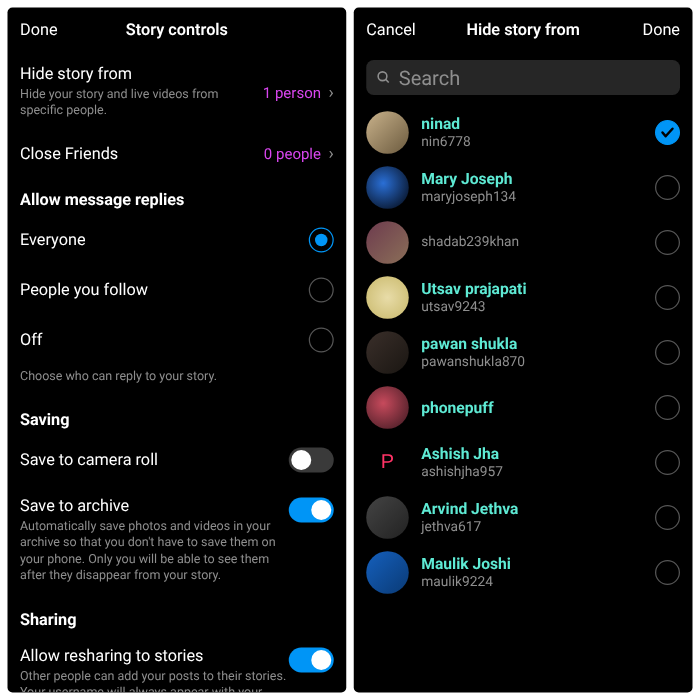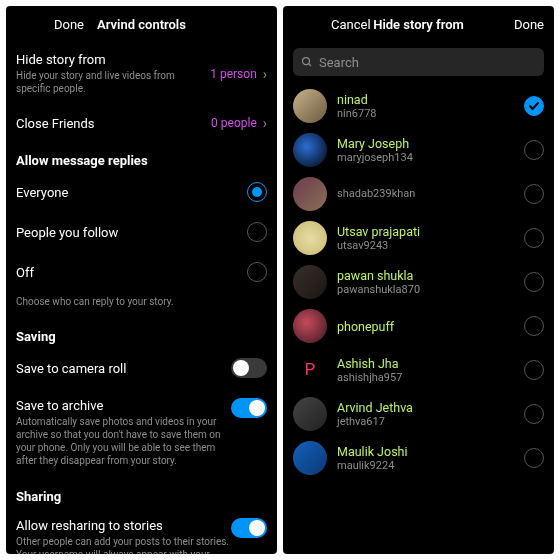--- a/index.html
+++ b/index.html
@@ -31,21 +31,21 @@
     padding: 0 10px;
     font-size: 13px;
   }
   .header .center {
     font-weight: 600;
     position: absolute;
     left: 50%;
     transform: translateX(-50%);
   }
   .header-wrap { position: relative; }
-  .header .side { min-width: 50px; margin-left: 38px; }
+  .header .side { min-width: 50px; }
   .header .right { text-align: right; }
   .body { flex: 1; overflow: hidden; padding: 0 10px; }
   .row {
     display: flex;
     justify-content: space-between;
     align-items: center;
     padding: 10px 0;
     font-size: 13px;
   }
   .row-main { flex:1; }
@@ -94,33 +94,33 @@
   .search {
     background: #262626;
     border-radius: 6px;
     height: 28px;
     display: flex;
     align-items: center;
     padding: 0 8px;
     gap: 6px;
     margin: 6px 0 8px;
     color: #8e8e8e;
-    font-size: 13px;
+    font-size: 16px;
   }
   .search svg { display:block; }
   .userlist { display:flex; flex-direction:column; }
   .user {
     display:flex; align-items:center; gap:10px; padding: 5px 0;
   }
   .avatar {
     width: 34px; height: 34px; border-radius: 50%; flex-shrink:0;
     background: radial-gradient(circle at 30% 30%, #555, #222);
   }
   .user-info { flex:1; min-width:0; }
-  .user-name { color:#bef264; font-size:12.5px; font-weight:400; line-height:1.2; }
+  .user-name { color:#5eead4; font-size:12.5px; font-weight:700; line-height:1.2; }
   .user-handle { color:#8e8e8e; font-size:11px; line-height:1.2; }
   .check {
     width: 20px; height: 20px; border-radius:50%;
     display:flex; align-items:center; justify-content:center;
     border: 1.5px solid #555;
   }
   .check.on {
     background:#0095f6; border-color:#0095f6;
   }
   #userlist .user:nth-child(1) .avatar { background: linear-gradient(135deg,#c9b28b,#6b5a3e); }
@@ -134,21 +134,21 @@
   #userlist .user:nth-child(8) .avatar { background: linear-gradient(135deg,#444,#222); }
   #userlist .user:nth-child(9) .avatar { background: linear-gradient(135deg,#1560bd,#0a3a75); }
   #userlist .user:nth-child(10) .avatar { background: #d0d0d0; }
 </style>
 </head>
 <body>
 
 <div class="phone">
   <div class="header header-wrap">
     <span class="side">Done</span>
-    <span class="center">Arvind controls</span>
+    <span class="center">Story controls</span>
     <span class="side right"></span>
   </div>
   <div class="body">
     <div class="row">
       <div class="row-main">
         <div>Hide story from</div>
         <div class="sub">Hide your story and live videos from specific people.</div>
       </div>
       <span class="val">1 person</span>
       <span class="chev">›</span>

